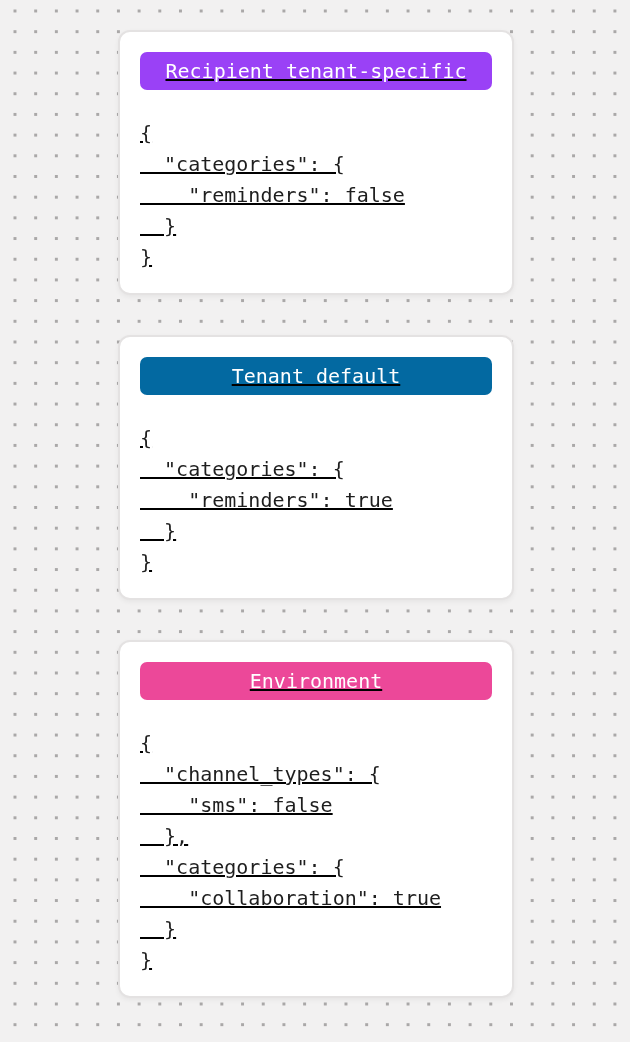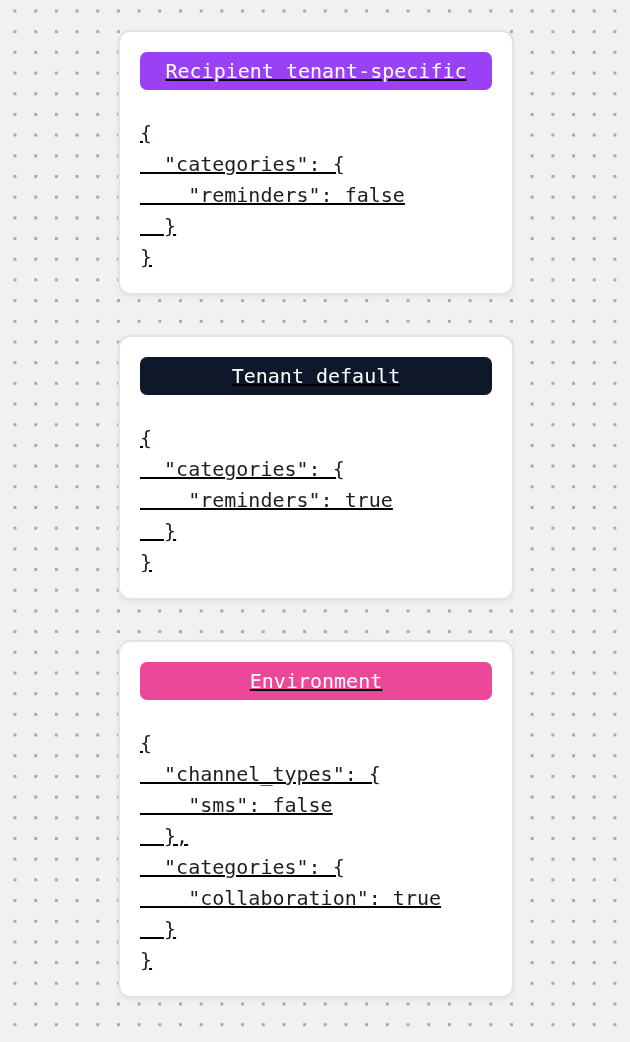--- a/index.html
+++ b/index.html
@@ -65,21 +65,21 @@
       <span>Recipient tenant-specific</span>
     </div>
     <pre class="code">{
   "categories": {
     "reminders": false
   }
 }</pre>
   </div>
 
   <div class="card">
-    <div class="badge" style="background-color: #0f172a;">
+    <div class="badge" style="background-color: #0369a1;">
       <span>Tenant default</span>
     </div>
     <pre class="code">{
   "categories": {
     "reminders": true
   }
 }</pre>
   </div>
 
   <div class="card">

